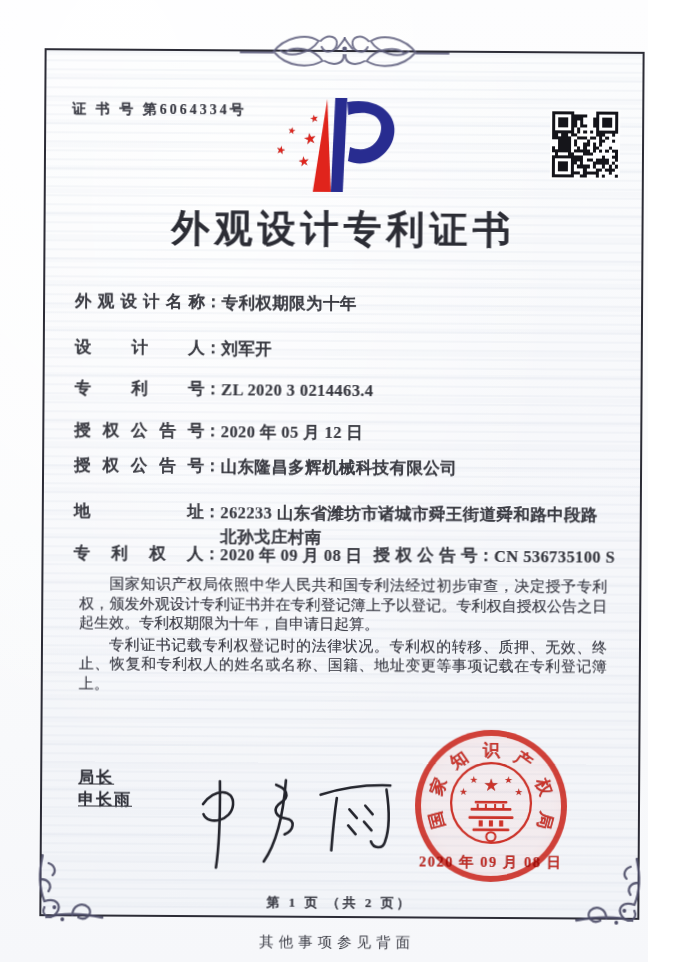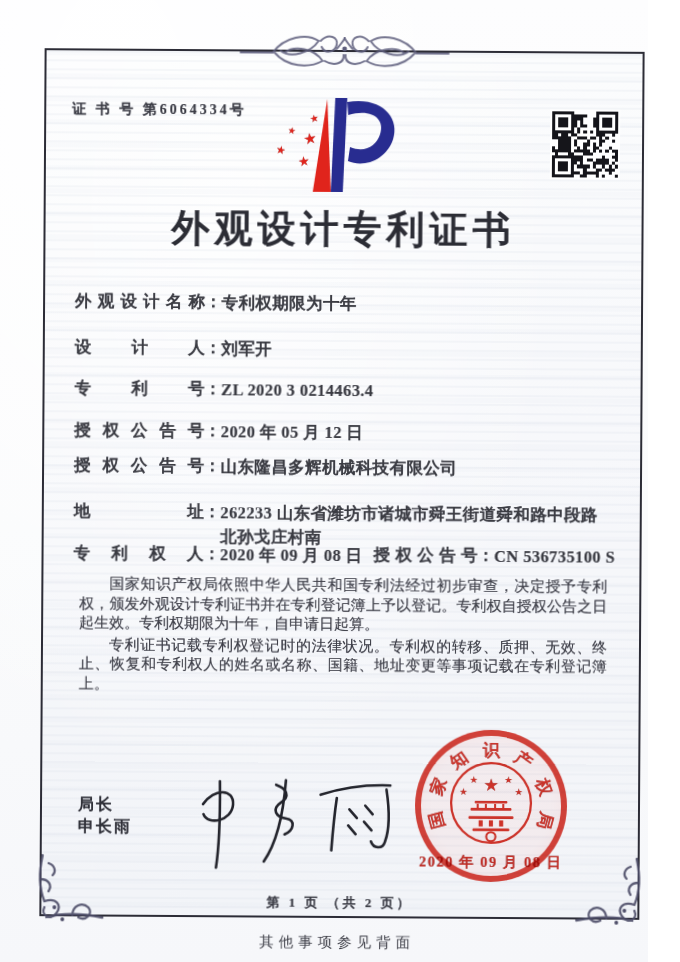--- a/index.html
+++ b/index.html
@@ -48,21 +48,21 @@
   .frow{position:absolute;left:30px;width:545px;font-size:16.5px;color:#3a3b42;}
   .flabel{display:inline-block;width:130px;text-align:justify;text-align-last:justify;font-weight:700;vertical-align:top;}
   .fcolon{font-weight:700;vertical-align:top;}
   .fvalue{font-weight:700;letter-spacing:.4px;vertical-align:top;display:inline-block;max-width:384px;line-height:1.45;}
   .group2{position:absolute;left:300px;top:0;white-space:nowrap;}
   .group2 .flabel{width:104px;}
   
   .paras{position:absolute;left:36px;top:524px;width:528px;font-size:15px;line-height:19.5px;color:#3e3f48;}
   .paras p{margin:0 0 2px 0;text-indent:2em;text-align:justify;}
   
-  .officer{position:absolute;left:36px;top:744px;font-family:"Liberation Sans","DejaVu Sans",sans-serif;color:#2f3038;}
+  .officer{position:absolute;left:36px;top:717px;font-family:"Liberation Sans","DejaVu Sans",sans-serif;color:#2f3038;text-decoration:underline;}
   .officer .t{font-size:16px;font-weight:700;letter-spacing:2px;}
   .officer .n{font-size:16px;font-weight:700;letter-spacing:2px;margin-top:1px;}
   .sig{position:absolute;left:150px;top:720px;width:215px;height:100px;}
   
   .seal{
     position:absolute;left:373px;top:677px;width:152px;height:152px;
     border:6px solid rgba(216,52,42,.92);border-radius:50%;
     box-sizing:border-box;mix-blend-mode:multiply;
     background:radial-gradient(circle, rgba(255,70,50,.05) 0 60%, rgba(255,70,50,.12) 100%);
   }

